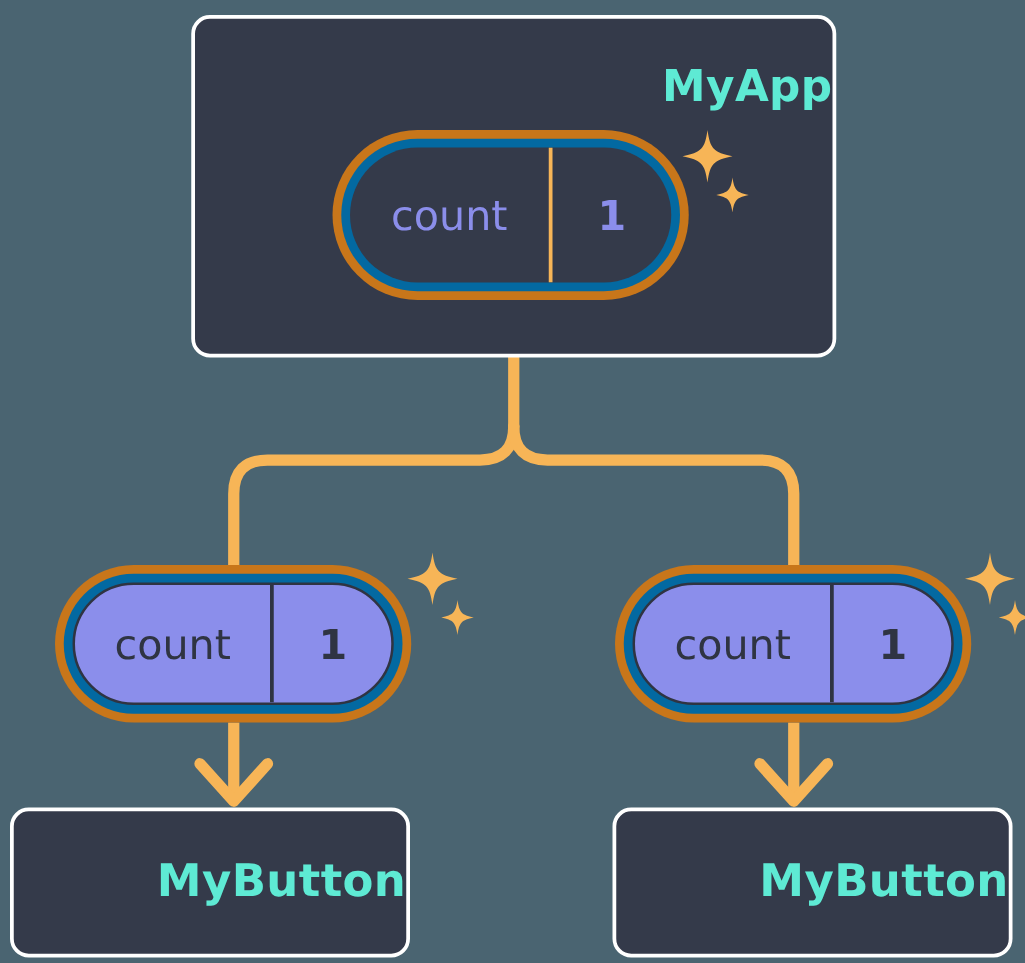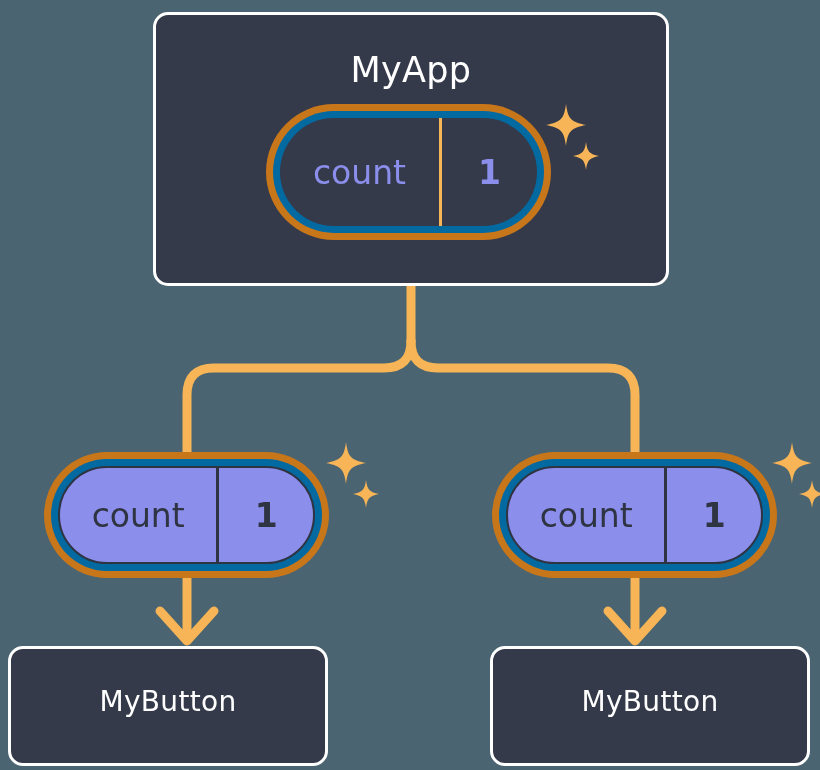--- a/index.html
+++ b/index.html
@@ -34,25 +34,25 @@
   
   .comp-box {
     position: absolute;
     z-index: 2;
     background: #343a4a;
     border: 3px solid #ffffff;
     border-radius: 15px;
     box-sizing: border-box;
   }
   .comp-title {
-    color: #ffffff;
+    color: #5eead4;
     font-size: 35px;
-    font-weight: 400;
+    font-weight: 700;
     letter-spacing: 0.3px;
-    text-align: center;
+    text-align: right;
     white-space: nowrap;
   }
   #box-myapp {
     left: 153px;
     top: 12px;
     width: 516px;
     height: 274px;
   }
   #box-myapp .comp-title {
     margin-top: 35px;
@@ -64,21 +64,21 @@
     height: 120px;
   }
   #box-btn-right {
     left: 490px;
     top: 646px;
     width: 320px;
     height: 120px;
   }
   .btn-box .comp-title {
     margin-top: 36px;
-    font-size: 28px;
+    font-size: 36px;
   }
 
   
   .pill {
     position: absolute;
     z-index: 3;
     box-sizing: border-box;
     border-radius: 999px;
     background: #c8761a;          
     padding: 7px;

